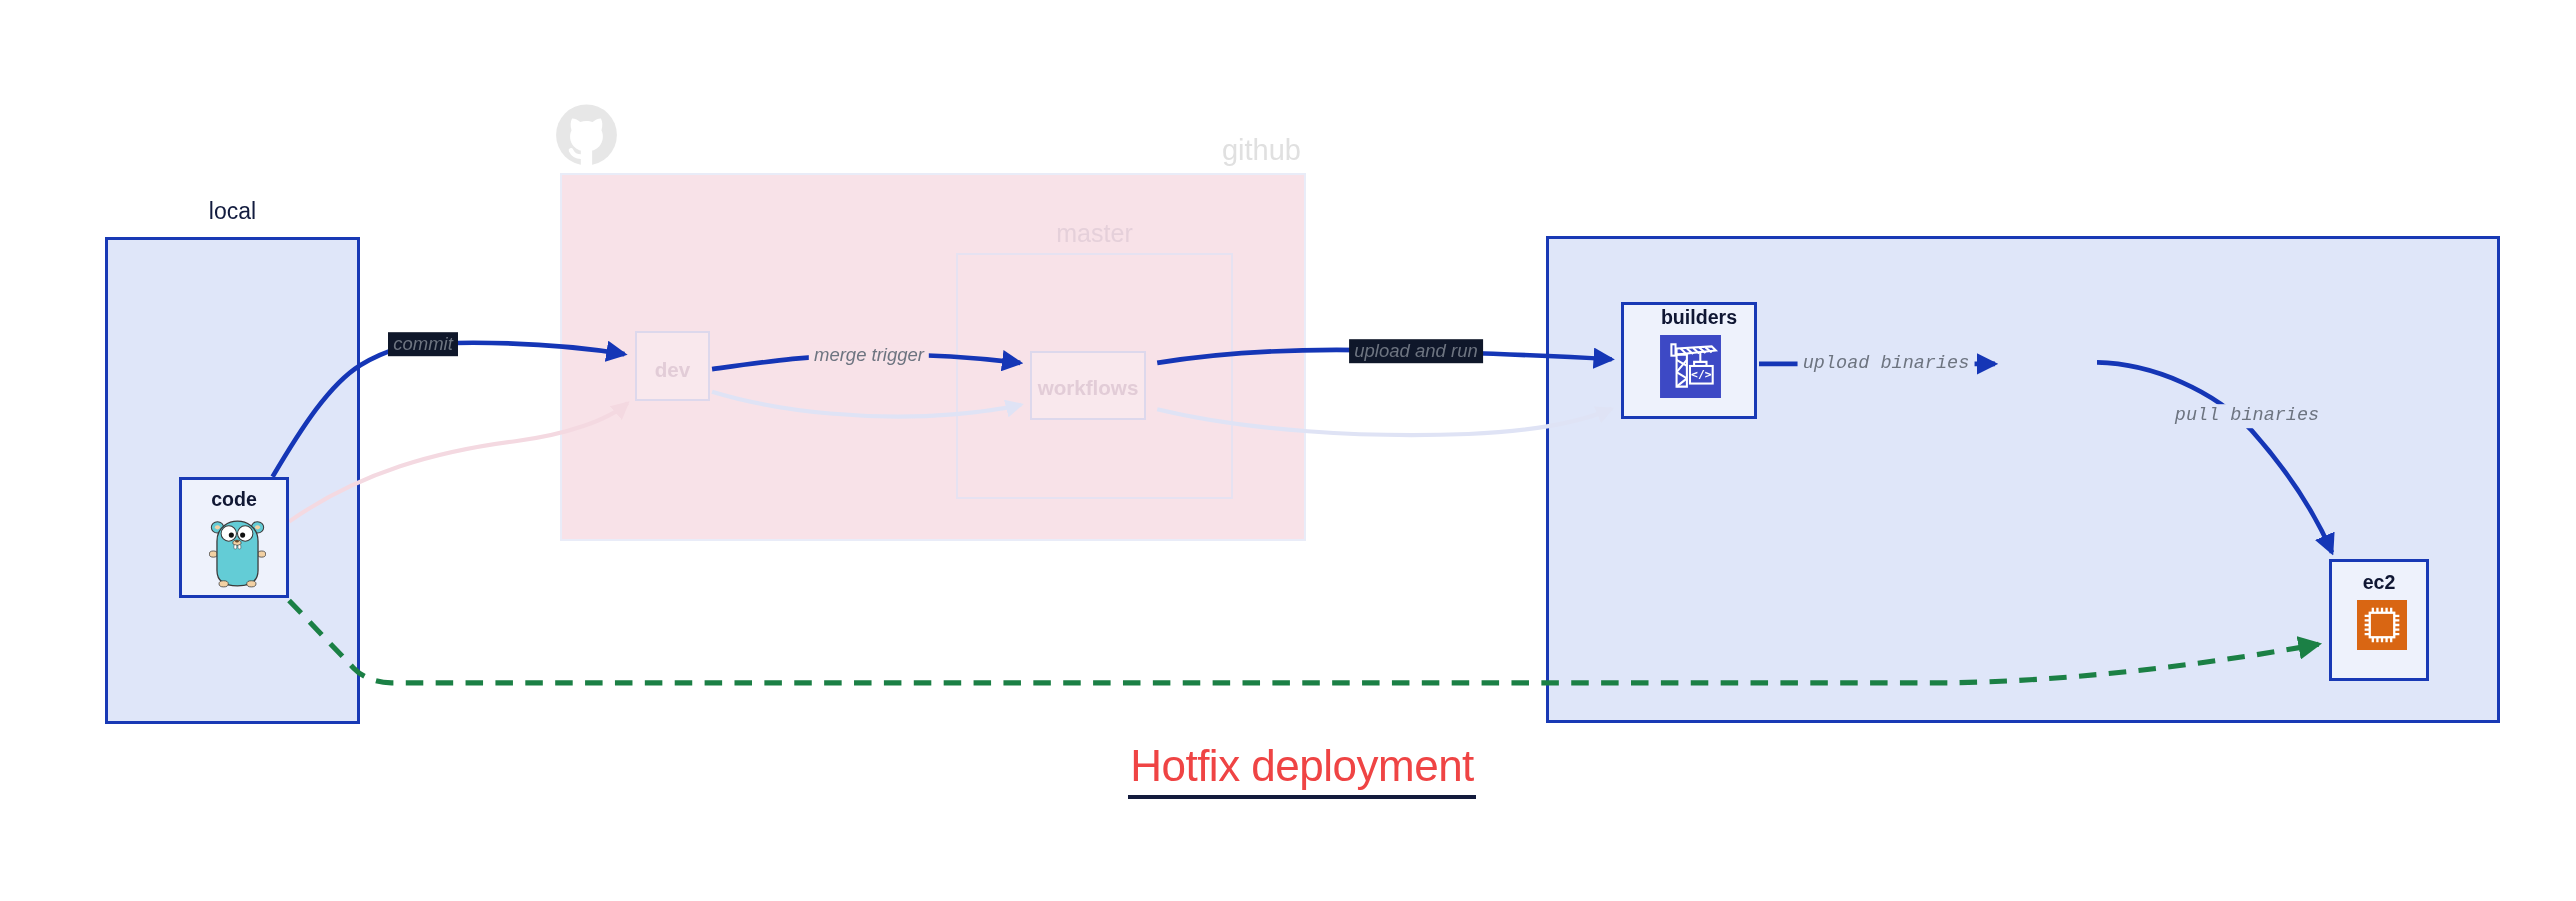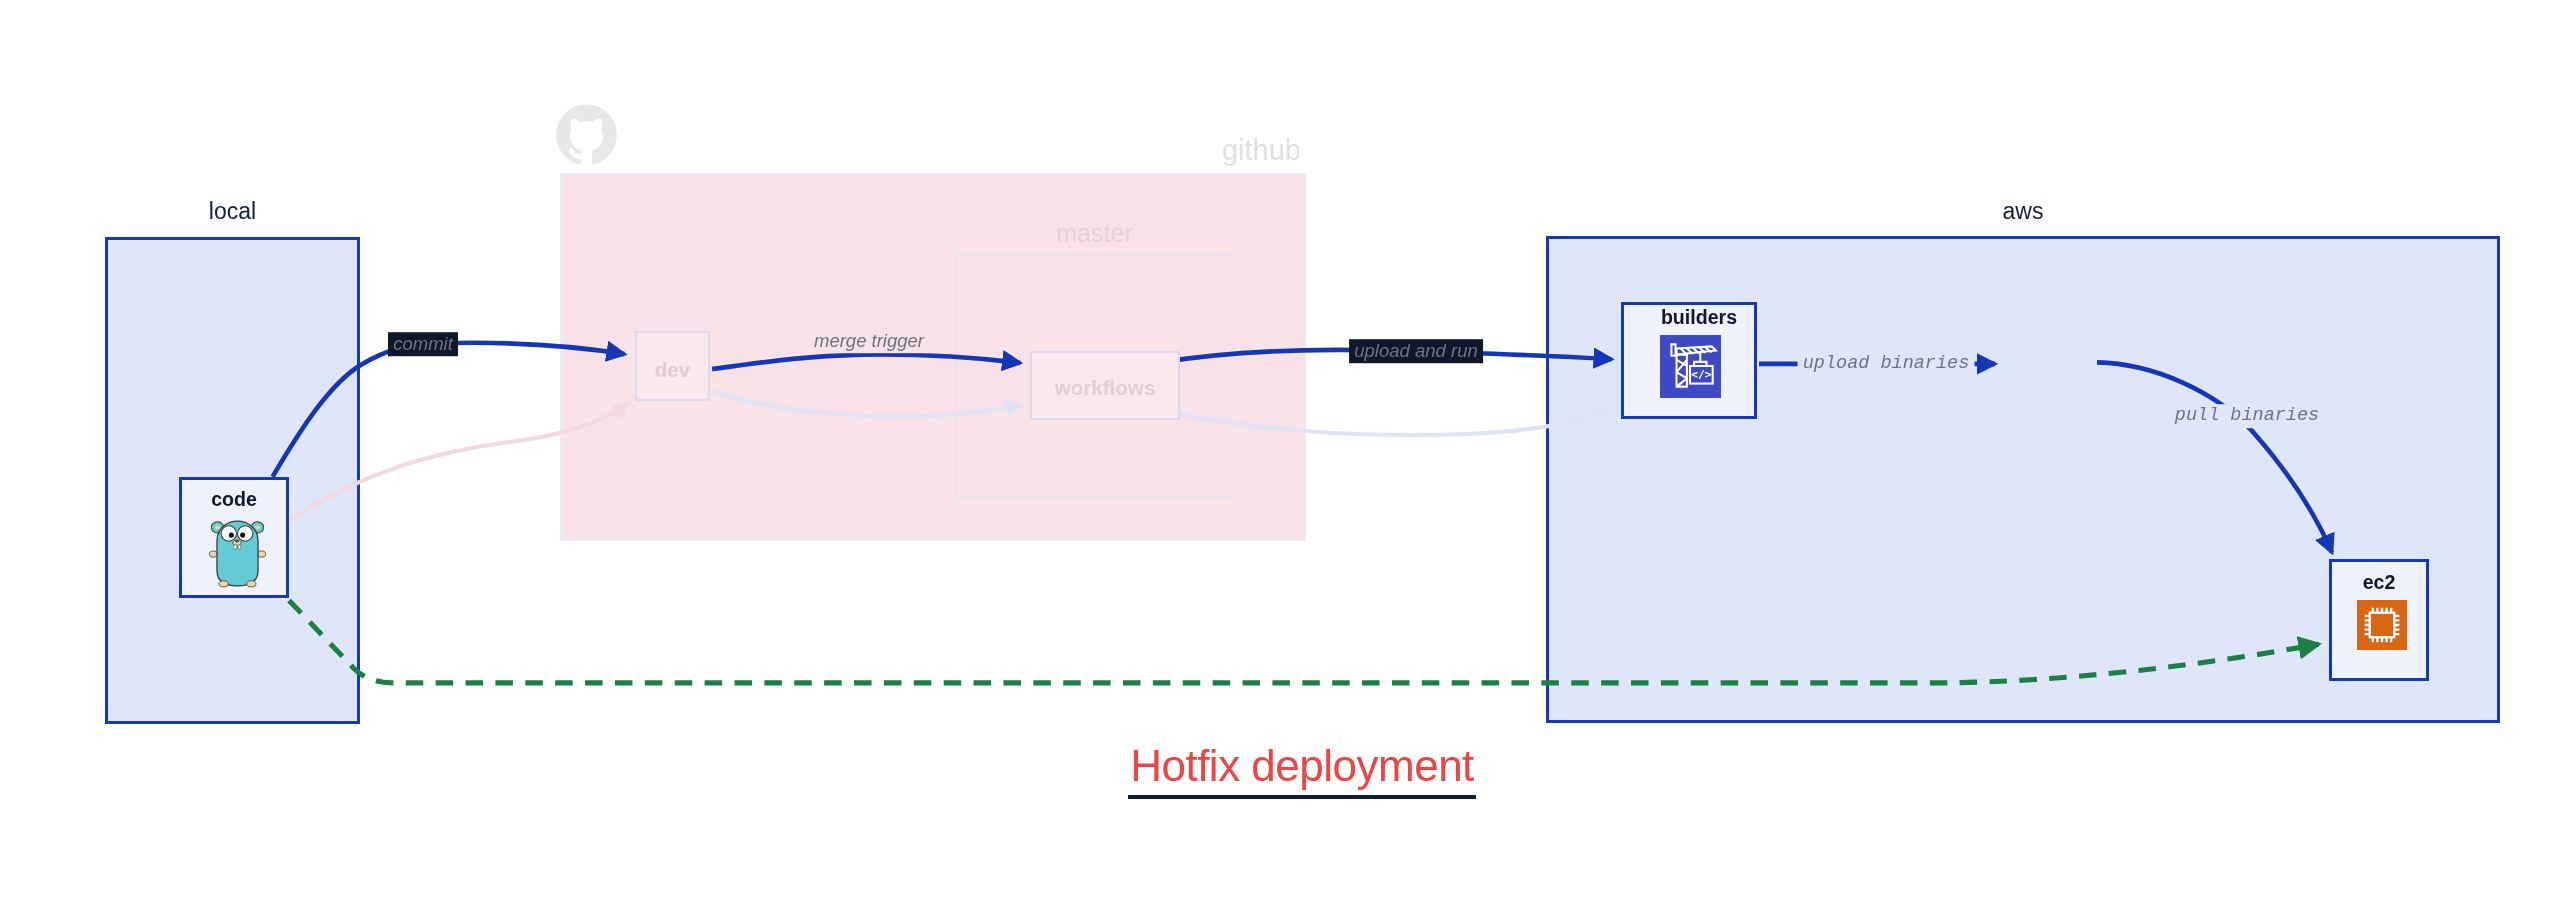--- a/index.html
+++ b/index.html
@@ -49,21 +49,20 @@
 <div id="canvas">
 
   <div class="group pink" style="left:560px;top:173px;width:746px;height:368px;"></div>
   <div class="subgroup" style="left:956px;top:253px;width:277px;height:246px;"></div>
   <div class="group blue" style="left:105px;top:237px;width:255px;height:487px;"></div>
   <div class="group blue" style="left:1546px;top:236px;width:954px;height:487px;"></div>
 
   <div class="group-label" style="left:105px;width:255px;top:196px;">local</div>
   <div class="group-label faded-gray" style="left:1095px;width:206px;top:135px;text-align:right;font-size:29px;">github</div>
   <div class="group-label faded-pink" style="left:956px;width:277px;top:218px;font-size:25px;">master</div>
-  <div class="group-label" style="left:1546px;width:954px;top:196px;">aws</div>
 
   <svg class="gh-logo" style="left:554px;top:103px;" width="66" height="67" viewBox="0 0 128 130">
     <circle cx="63" cy="62" r="59" fill="#e7e7e7"></circle>
     <path fill="#ffffff" d="M38 84 C31 76 29 63 34 53 C31 44 32 36 35 30 C41 30 47 33 51 37 C58 34 68 34 75 37 C79 33 85 30 91 30 C94 36 95 44 92 53 C97 63 95 76 88 84 C82 91 73 94 63 94 C53 94 44 91 38 84 Z"></path>
     <rect x="52" y="90" width="22" height="40" fill="#ffffff"></rect>
     <path d="M52 104 C42 104 36 98 33 92" stroke="#ffffff" stroke-width="9" fill="none" stroke-linecap="round"></path>
   </svg>
 
   <svg id="edge-layer" viewBox="0 0 5054 1750">
     <defs>
@@ -114,21 +113,21 @@
       <rect x="56" y="62" width="5.5" height="8" rx="2" fill="#ffffff" stroke="#3a3a3a" stroke-width="1"></rect>
       <ellipse cx="28" cy="138" rx="9" ry="6" fill="#f2d1a4" stroke="#3a3a3a" stroke-width="1.5"></ellipse>
       <ellipse cx="82" cy="138" rx="9" ry="6" fill="#f2d1a4" stroke="#3a3a3a" stroke-width="1.5"></ellipse>
     </svg>
   </div>
 
   <div class="node faded" style="left:635px;top:331px;width:75px;height:70px;">
     <div class="node-label" style="top:25px;">dev</div>
   </div>
 
-  <div class="node faded" style="left:1030px;top:351px;width:150px;height:69px;">
+  <div class="node faded" style="left:1030px;top:351px;width:116px;height:69px;">
     <div class="node-label" style="top:23px;">workflows</div>
   </div>
 
   <div class="node" style="left:1621px;top:302px;width:136px;height:117px;">
     <div class="node-label" style="top:1px;padding-left:20px;">builders</div>
     <svg class="node-icon" style="left:36px;top:30px;" width="61" height="63" viewBox="0 0 118 122">
       <rect x="0" y="0" width="118" height="122" fill="#3d49c5"></rect>
       <g stroke="#ffffff" stroke-width="4" fill="none">
         <rect x="22" y="18" width="8" height="22"></rect>
         <path d="M32 26 L100 22 L108 30 L32 38 Z"></path>
@@ -152,21 +151,21 @@
         <rect x="25" y="25" width="48" height="48"></rect>
         <path d="M31 25 L31 15 M40 25 L40 15 M49 25 L49 15 M58 25 L58 15 M67 25 L67 15"></path>
         <path d="M31 73 L31 83 M40 73 L40 83 M49 73 L49 83 M58 73 L58 83 M67 73 L67 83"></path>
         <path d="M25 31 L15 31 M25 40 L15 40 M25 49 L15 49 M25 58 L15 58 M25 67 L15 67"></path>
         <path d="M73 31 L83 31 M73 40 L83 40 M73 49 L83 49 M73 58 L83 58 M73 67 L83 67"></path>
       </g>
     </svg>
   </div>
 
   <div class="edge-label bg-white" style="left:423px;top:344px;">commit</div>
-  <div class="edge-label bg-pink" style="left:869px;top:341px;font-style:italic;">merge trigger</div>
+  <div class="edge-label bg-pink" style="left:869px;top:355px;font-style:italic;">merge trigger</div>
   <div class="edge-label bg-white" style="left:1384px;top:351px;margin-left:32px;">upload and run</div>
   <div class="edge-label bg-lav" style="left:1886px;top:364px;">upload binaries</div>
   <div class="edge-label bg-lav" style="left:2247px;top:416px;">pull binaries</div>
 
   <div id="title">
     <span>Hotfix deployment</span>
   </div>
 
 </div>
 

